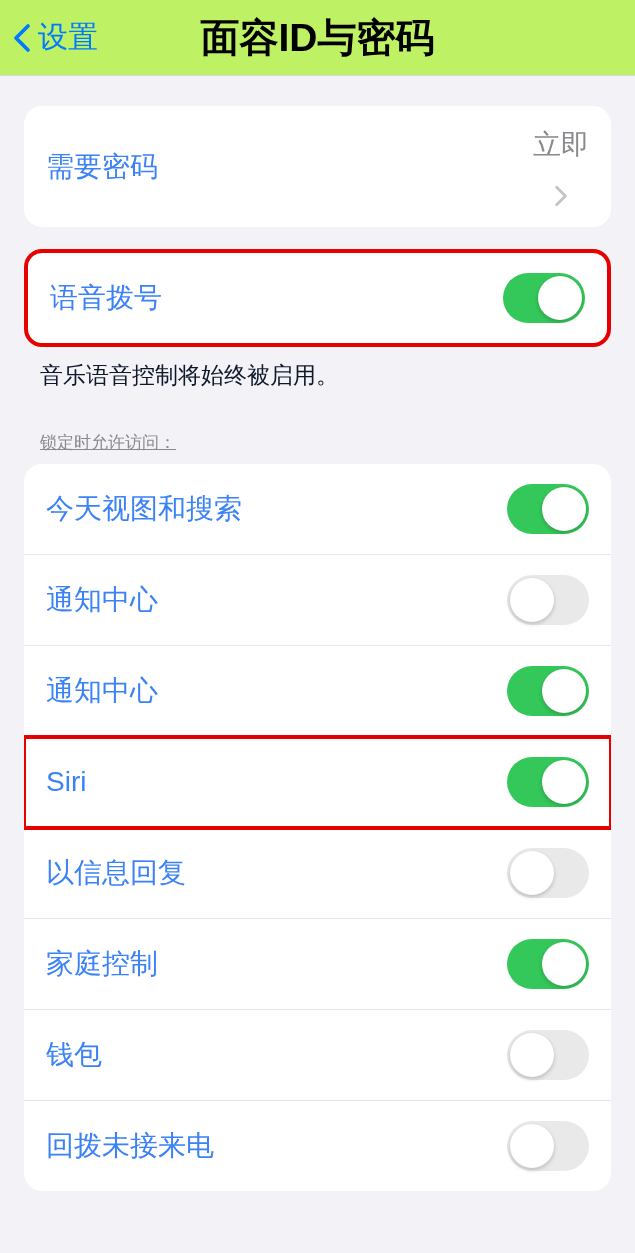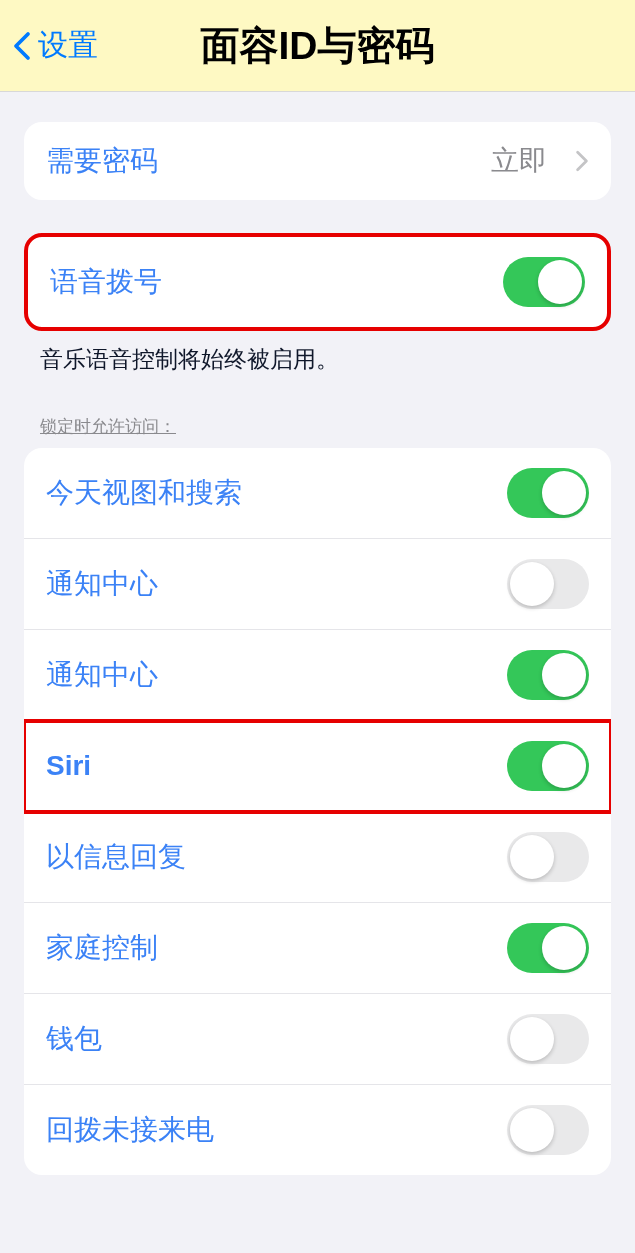--- a/index.html
+++ b/index.html
@@ -8,22 +8,22 @@
       box-sizing: border-box;
       font-family: -apple-system, BlinkMacSystemFont, "Segoe UI", sans-serif;
     }
     body {
       width: 635px;
       height: 1253px;
       background: #f2f2f7;
       overflow: hidden;
     }
     .nav-bar {
-      height: 92px;
-      background: #fef9c3;
+      height: 76px;
+      background: #bef264;
       border-bottom: 1px solid #d8d8d8;
       display: flex;
       align-items: center;
       position: relative;
       padding: 0 12px;
     }
     .nav-back {
       display: flex;
       align-items: center;
       color: #007aff;
@@ -40,21 +40,21 @@
       left: 50%;
       transform: translateX(-50%);
       font-size: 39px;
       font-weight: 600;
       color: #000;
     }
     .content {
       padding: 0 0 0 0;
     }
     .section {
-      margin-top: 33px;
+      margin-top: 22px;
     }
     .section.first {
       margin-top: 30px;
     }
     .group {
       background: #fff;
       border-radius: 18px;
       margin: 0 24px;
       overflow: hidden;
     }
@@ -70,30 +70,30 @@
       border-bottom: 1px solid #e5e5e9;
     }
     .row:last-child {
       border-bottom: none;
     }
     .row.highlighted {
       outline: 4px solid #e60000;
       outline-offset: -2px;
       position: relative;
       z-index: 1;
-      font-weight: bold;
     }
     .row-label {
       font-size: 28px;
       color: #3b82f6;
     }
     .row-right {
       display: flex;
       align-items: center;
-      gap: 28px;
+      gap: 21px;
+      flex-direction: column;
     }
     .row-value {
       font-size: 28px;
       color: #8a8a8e;
     }
     .chevron-right {
       width: 14px;
       height: 22px;
     }
     .toggle {

